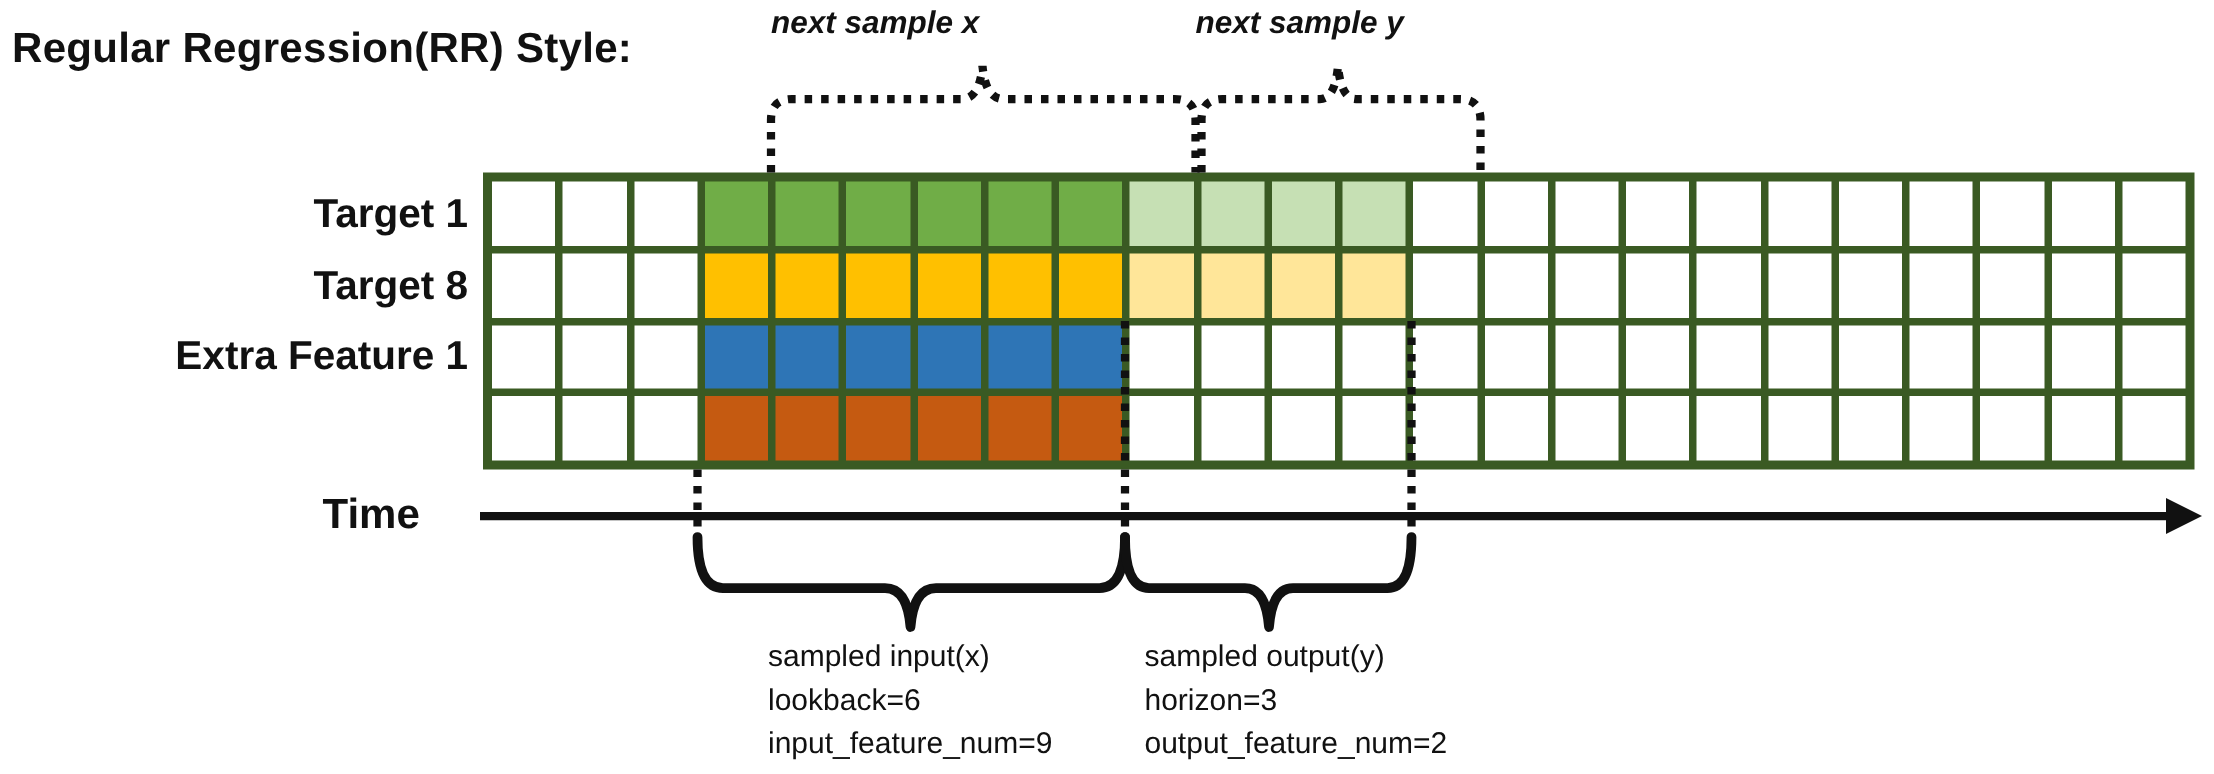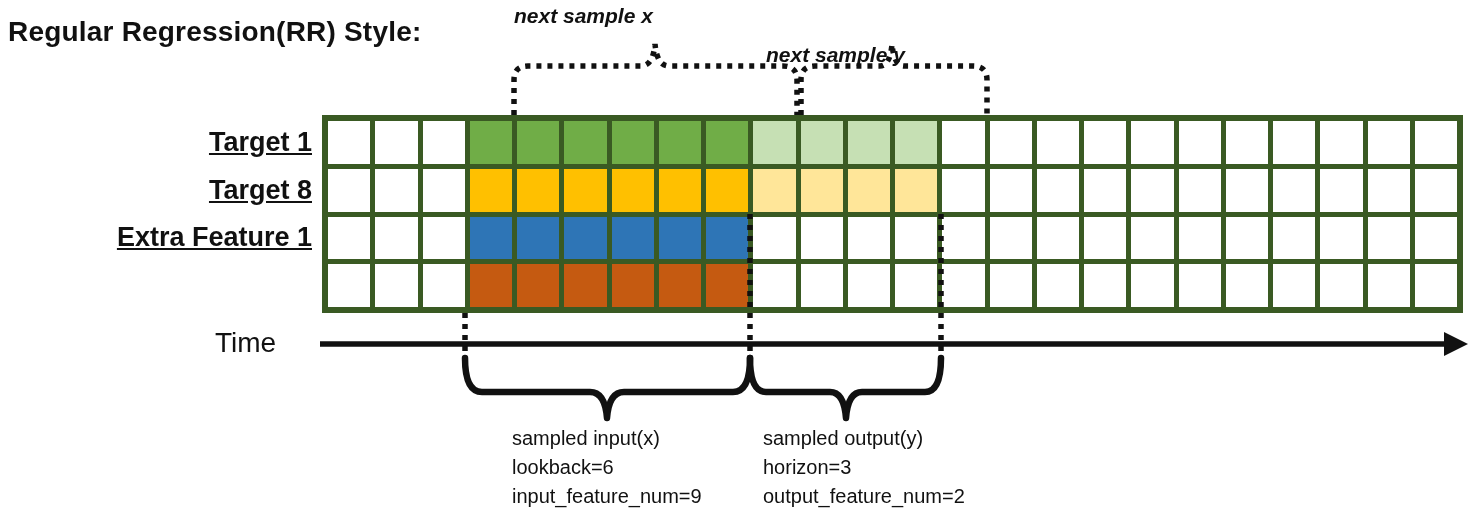--- a/index.html
+++ b/index.html
@@ -18,31 +18,30 @@
     position:absolute;left:8px;top:16px;
     font-size:28px;font-weight:700;color:var(--ink);
     letter-spacing:0.2px;
   }
   .next-label{
     position:absolute;top:4px;
     font-size:21px;font-style:italic;font-weight:600;color:var(--ink);
     text-align:left;
   }
   .next-label.x{left:514px;width:283px;}
-  .next-label.y{left:766px;width:190px;margin-top:39px;}
+  .next-label.y{left:797px;width:190px;}
   .row-labels{
     position:absolute;left:0;top:115px;width:312px;height:198px;
     display:grid;grid-template-rows:repeat(4,1fr);
     row-gap:5px;padding:6px 0;box-sizing:border-box;
   }
   .row-label{
     display:flex;align-items:center;justify-content:flex-end;
     font-size:27px;font-weight:700;color:var(--ink);
     white-space:nowrap;
-    text-decoration:underline;
   }
   .grid{
     position:absolute;left:322px;top:115px;width:1141px;height:198px;
     background:var(--grid-border);
     display:grid;
     grid-template-columns:repeat(24,1fr);
     grid-template-rows:repeat(4,1fr);
     gap:5px;padding:6px;box-sizing:border-box;
   }
   .cell{background:#ffffff;}
@@ -50,21 +49,21 @@
     position:absolute;left:0;top:0;width:1476px;height:516px;
     pointer-events:none;
   }
   .stroke-ink{stroke:var(--ink);fill:none;}
   .dotted{stroke-width:5.5;stroke-dasharray:5 6;stroke-linecap:butt;}
   .solid-brace{stroke-width:6.5;stroke-linecap:round;stroke-linejoin:round;}
   .arrow-line{stroke-width:5.5;stroke-linecap:butt;}
   .arrow-head{fill:var(--ink);stroke:none;}
   .time-label{
     position:absolute;left:215px;top:327px;
-    font-size:28px;font-weight:400;color:var(--ink);
+    font-size:28px;font-weight:700;color:var(--ink);
   }
   .callout{
     position:absolute;top:424px;
     font-size:20px;font-weight:400;color:var(--ink);
     line-height:29px;white-space:nowrap;
   }
   .callout.input{left:512px;}
   .callout.output{left:763px;}
 </style>
 </head>

